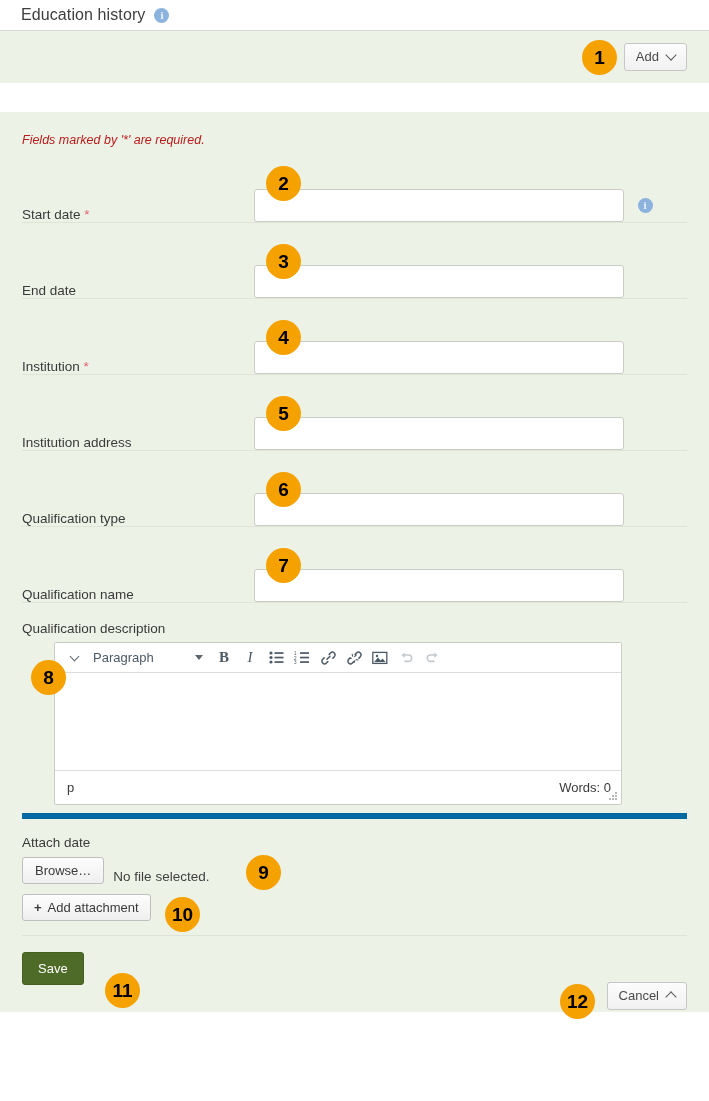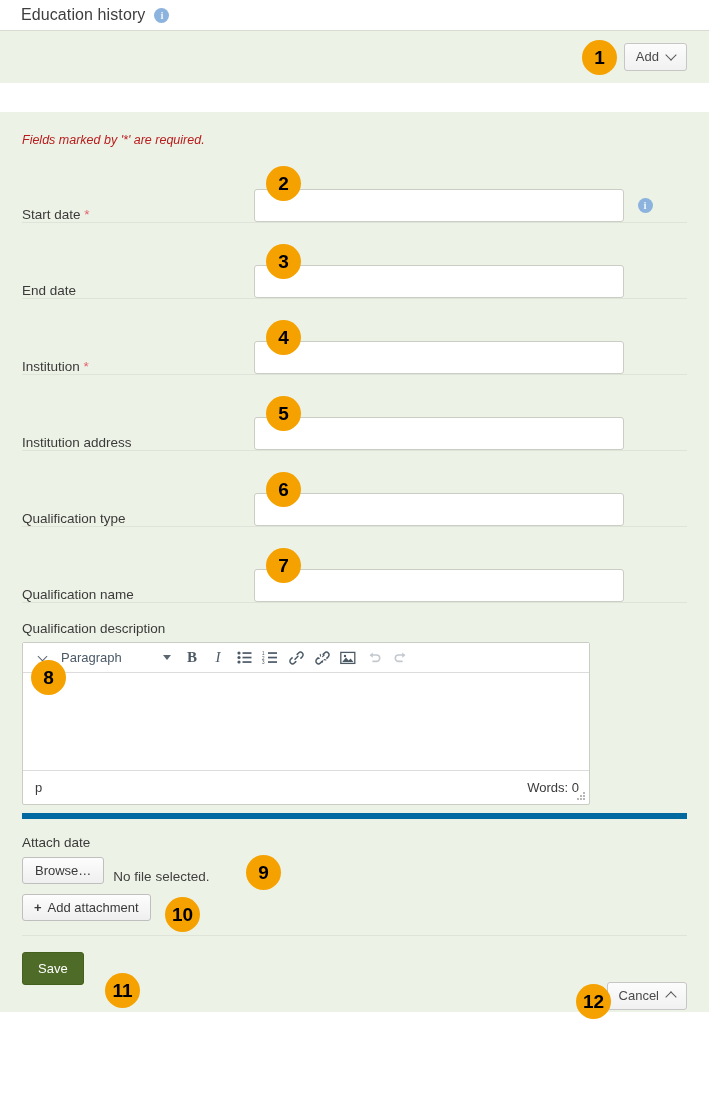--- a/index.html
+++ b/index.html
@@ -99,20 +99,21 @@
     display: flex; align-items: center; justify-content: center;
     z-index: 5;
   }
 
   
   .editor-block { padding: 18px 8px 8px 0; border-bottom: 6px solid #0369a1; position: relative;}
   .editor-label { font-size: 13.5px; color: #3a3a3a; margin-bottom: 6px; }
   .editor {
     border: 1px solid #c9cdc4; background:#fff; border-radius: 2px;
     width: 568px;
+    margin-left: 32px;
   }
   .toolbar {
     display: flex; align-items: center; gap: 0px;
     height: 30px; border-bottom: 1px solid #dcdcdc; padding: 0 6px;
     background: #fff;
   }
   .tb {
     display: flex; align-items: center; justify-content: center;
     height: 26px; min-width: 26px; padding: 0 4px;
     color: #4c5a66; cursor: pointer; font-size: 13px;
@@ -364,21 +365,21 @@
       <button class="addatt">
         <span class="plus">+</span>
         <span>Add attachment</span>
       </button>
     </div>
 
     <div class="footer">
       <button class="save">Save</button>
       <div class="badge" style="left:83px; top:20px;margin-top:17px;">11</div>
       <div class="cancel-row">
-        <div class="badge" style="right:76px; top:2px;margin-left:33px;">12</div>
+        <div class="badge" style="right:92px; top:2px;margin-left:33px;">12</div>
         <button class="btn">
           <span>Cancel</span>
           <span class="chev up"></span>
         </button>
       </div>
     </div>
 
   </div>
 </div>
 

